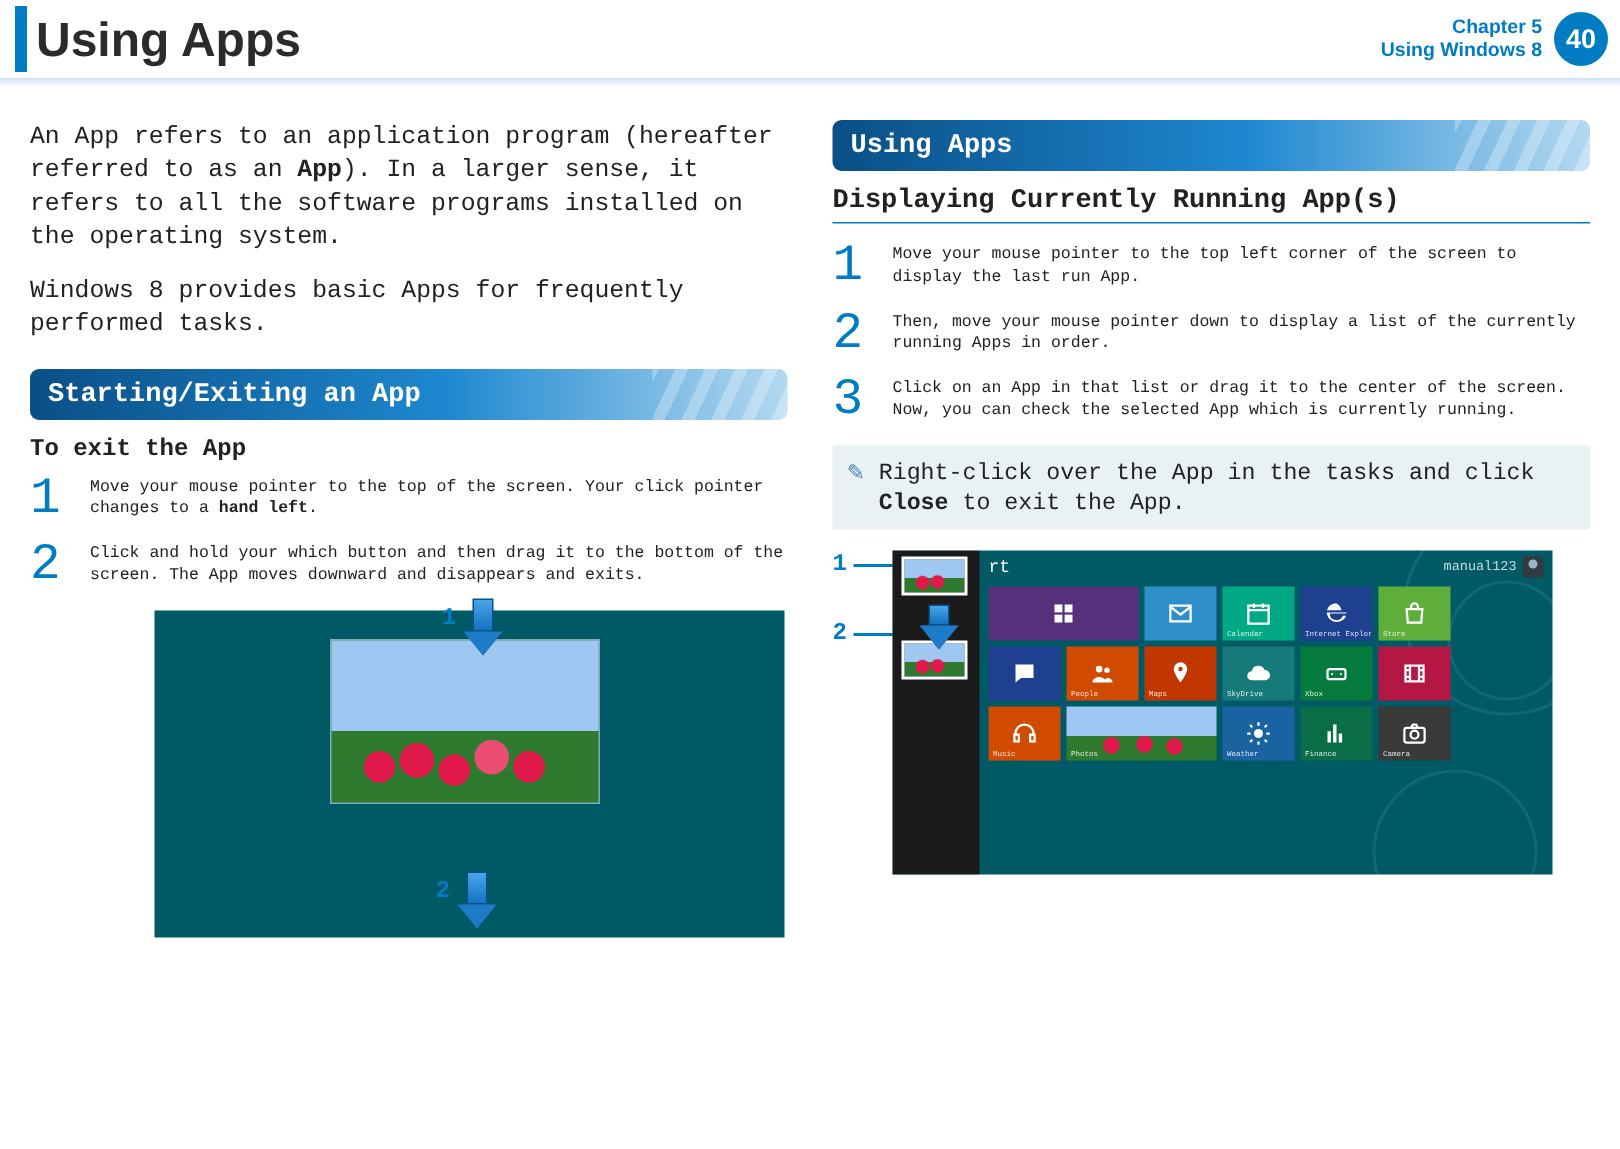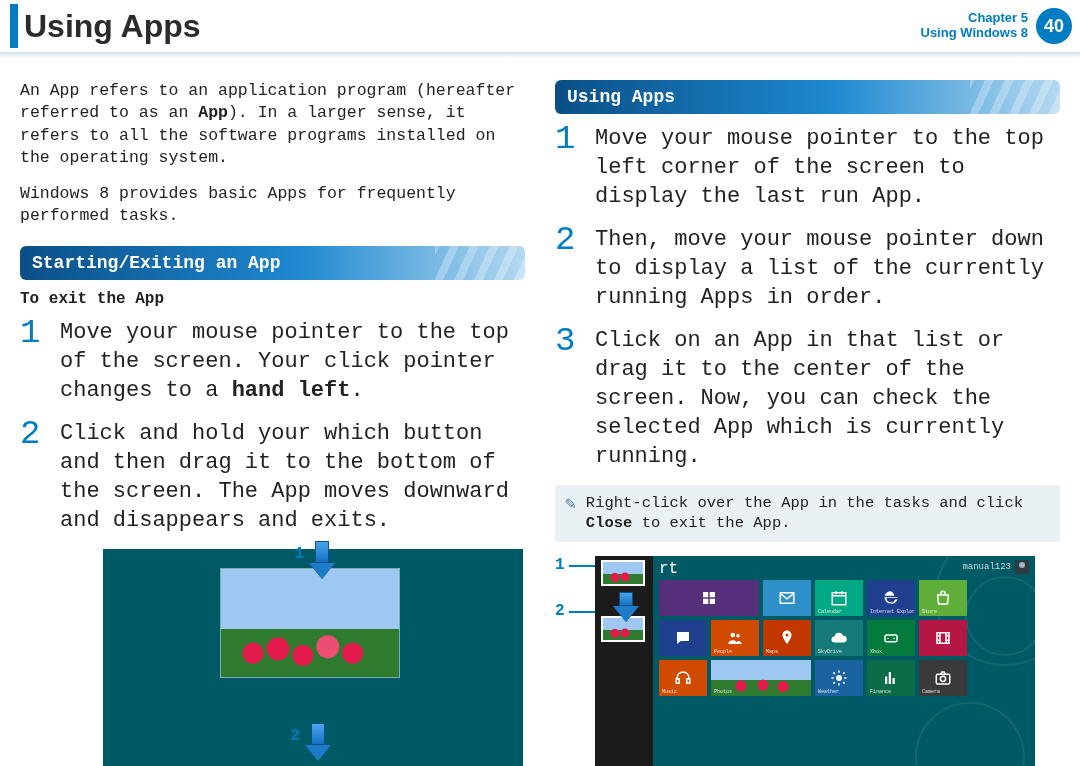--- a/index.html
+++ b/index.html
@@ -117,21 +117,21 @@
   }
   .step .num {
     color: var(--accent);
     font-size: 34px;
     font-weight: 400;
     line-height: .9;
     width: 28px;
     flex: 0 0 28px;
   }
   .step .txt {
-    font-size: 22px;
+    font-size: 11px;
     line-height: 1.32;
   }
 
   .mini-head { font-weight: 700; font-size: 16px; margin: 6px 0 10px 0; }
 
   .note {
     background: var(--note-bg);
     border-radius: 2px;
     padding: 8px 12px 8px 10px;
     display: flex;
@@ -218,21 +218,21 @@
     left: 6px;
     background:
       radial-gradient(circle at 30% 70%, #e2194b 0 4px, transparent 5px),
       radial-gradient(circle at 55% 68%, #e2194b 0 4px, transparent 5px),
       linear-gradient(#9ec8f1 0 55%, #2e7a2e 55% 100%);
     border: 2px solid #fff;
   }
   .start-label {
     position: absolute;
     left: 64px; top: 4px;
-    color: #fff; font-size: 16px;
+    color: #fff; font-size: 12px;
   }
   .user-label {
     position: absolute;
     right: 24px; top: 6px;
     color: #c7dbe6; font-size: 9px;
   }
   .user-av {
     position: absolute;
     right: 6px; top: 4px;
     width: 14px; height: 14px;
@@ -342,20 +342,21 @@
       </div>
     </div>
   </div>
 
   <div class="col">
 
     <div class="section-head" style="margin-top:0;">
       <span>Using Apps</span>
     </div>
 
+    <div class="subhead">Displaying Currently Running App(s)</div>
 
     <div class="step">
       <div class="num">1</div>
       <div class="txt">Move your mouse pointer to the top left corner of the screen to display the last run App.</div>
     </div>
     <div class="step">
       <div class="num">2</div>
       <div class="txt">Then, move your mouse pointer down to display a list of the currently running Apps in order.</div>
     </div>
     <div class="step">

